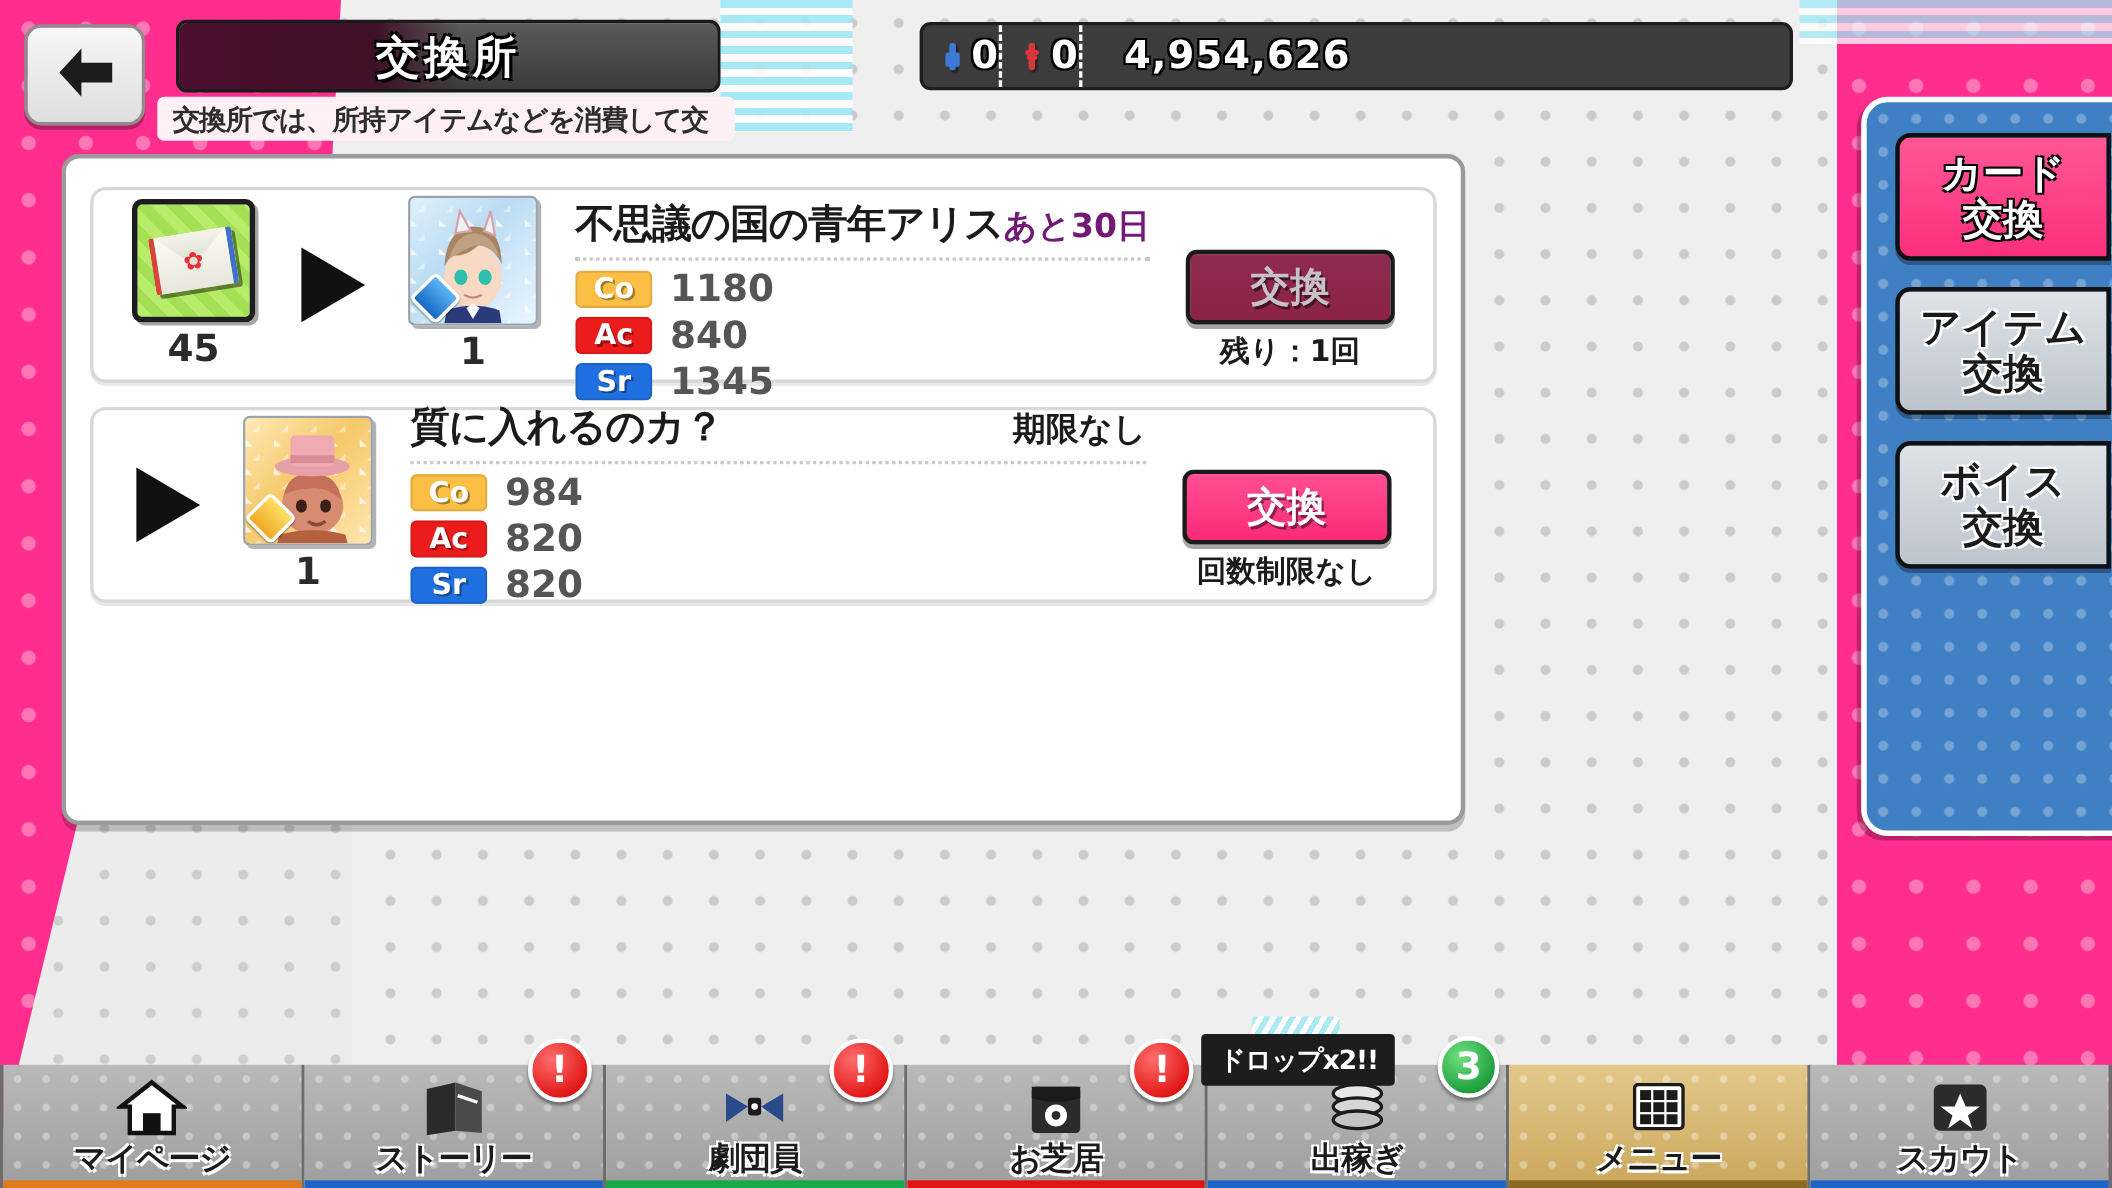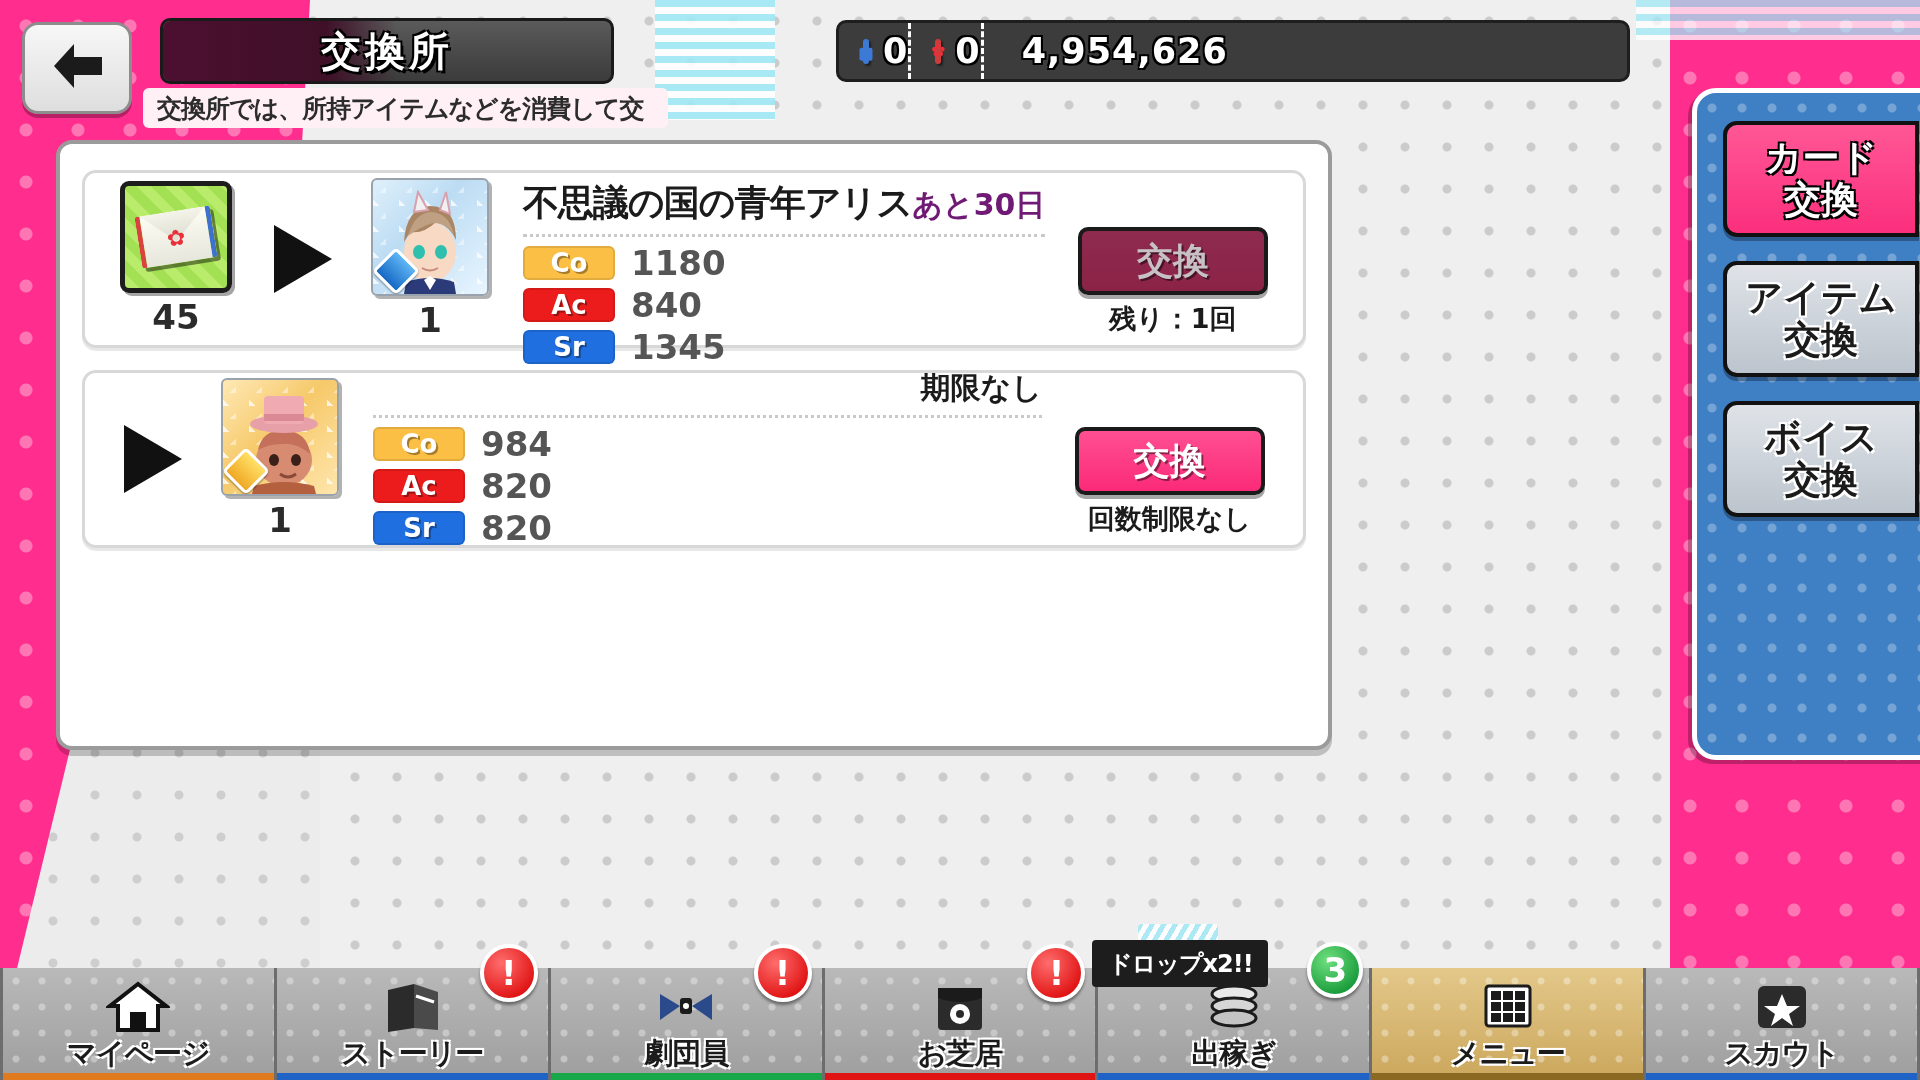--- a/index.html
+++ b/index.html
@@ -46,21 +46,21 @@
     position:absolute; left:22px; top:22px; width:110px; height:92px;
     background: linear-gradient(#f7f7f7,#dedede);
     border:3px solid #8d8d8d; border-radius:16px;
     display:flex; align-items:center; justify-content:center;
     box-shadow: 0 4px 0 rgba(0,0,0,.28);
     cursor:pointer;
   }
   #back-button svg { width:58px; height:52px; }
 
   #title-plate {
-    position:absolute; left:160px; top:18px; width:454px; height:66px;
+    position:absolute; left:160px; top:18px; width:495px; height:66px;
     background: linear-gradient(#5a5a5a,#3b3b3b);
     border:3px solid #1a1a1a; border-radius:10px;
     display:flex; align-items:center; justify-content:center;
   }
   #title-plate .tint {
     position:absolute; left:0; top:0; width:52%; height:100%;
     background: linear-gradient(90deg,#4d0f30, #3f1028 70%, transparent);
     border-radius:8px 0 0 8px;
   }
   #title-text {
@@ -211,21 +211,21 @@
   .card-name {
     font-size:36px; font-weight:bold; color:#1b1b1b; letter-spacing:-1px; white-space:nowrap;
   }
   .limit-text { margin-left:auto; font-size:30px; font-weight:bold; white-space:nowrap; }
   .limit-red { color:#701a75;margin-top:35px; }
   .limit-black { color:#1b1b1b; }
   .divider { border-top:3px dotted #c9c9c9; margin:6px 0 4px; }
   .stats { flex:none; }
   .stat-line { display:flex; align-items:center; margin:2px 0; }
   .stat-tag {
-    width:92px; height:34px; border-radius:6px; color:#fff;
+    width:70px; height:34px; border-radius:6px; color:#fff;
     font-size:26px; font-weight:bold; display:flex; align-items:center; justify-content:center;
     text-shadow: 2px 2px 0 rgba(0,0,0,.35);
     border:2px solid rgba(0,0,0,.10);
   }
   .tag-co { background:#fbbf45; }
   .tag-ac { background:#ec1c1c; }
   .tag-sr { background:#1f6fe0; }
   .stat-val { font-size:34px; font-weight:bold; color:#555; margin-left:16px; }
   
   .action-block {
@@ -441,20 +441,21 @@
           <ellipse cx="62" cy="70" rx="5" ry="6" fill="#3a2018"></ellipse>
           <path d="M46 84 Q54 90 62 84" stroke="#8a4a38" stroke-width="3" fill="none"></path>
           <path d="M20 96 Q50 88 80 96 L82 104 L18 104 Z" fill="#b4603f"></path>
         </svg>
         <div class="attr-gem gem-yellow"></div>
       </div>
       <div class="reward-qty">1</div>
     </div>
     <div class="info-block">
       <div class="info-head">
+        <div class="card-name">質に入れるのカ？</div>
         <div class="limit-text limit-black">期限なし</div>
       </div>
       <div class="divider"></div>
       <div class="stats">
         <div class="stat-line">
           <span class="stat-tag tag-co">Co</span>
           <span class="stat-val">984</span>
         </div>
         <div class="stat-line">
           <span class="stat-tag tag-ac">Ac</span>

